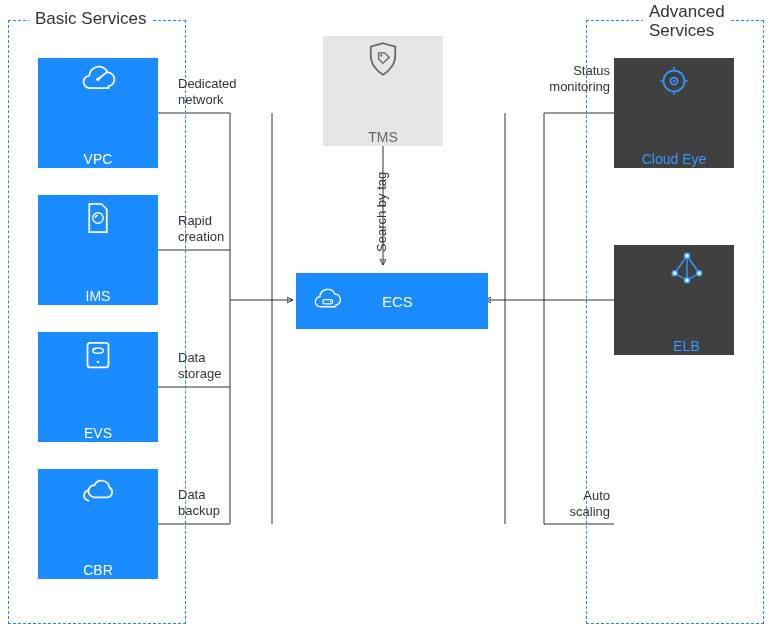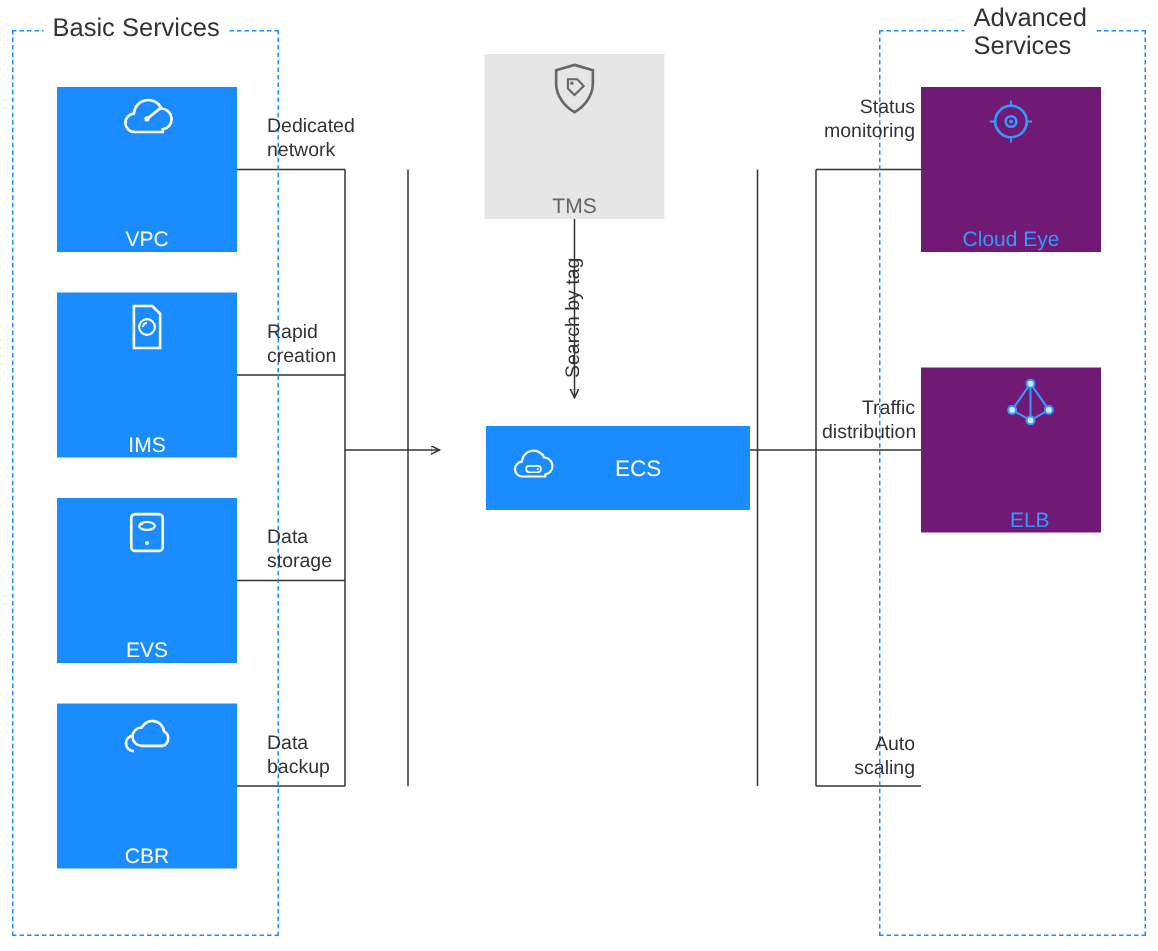--- a/index.html
+++ b/index.html
@@ -33,21 +33,21 @@
     width: 120px;
     height: 110px;
     display: flex;
     flex-direction: column;
     align-items: center;
     justify-content: center;
     box-sizing: border-box;
     gap: 41px;
   }
   .card-blue { background: #1a8cff; color: #fff; }
-  .card-light { background: #701a75; color: #3399ff; }
+  .card-light { background: #404040; color: #3399ff; }
   .card-gray { background: #e6e6e6; color: #666; }
   .card svg { width: 42px; height: 42px; margin-bottom: 8px; }
   .card-label { font-size: 14px; }
   .ecs {
     position: absolute;
     background: #1a8cff;
     color: #fff;
     display: flex;
     align-items: center;
     box-sizing: border-box;
@@ -161,21 +161,21 @@
   <div class="card card-gray" style="left:323px; top:36px;">
     <svg viewBox="0 0 48 48">
       <path d="M24 6l14 4v10c0 10-7 18-14 22-7-4-14-12-14-22V10z" fill="none" stroke="#666" stroke-width="2"></path>
       <path d="M19 17h7l5 5-7 7-5-5z" fill="none" stroke="#666" stroke-width="1.6"></path>
       <circle cx="22" cy="20" r="1.3" fill="#666"></circle>
     </svg>
     <div class="card-label">TMS</div>
   </div>
   <div class="vlabel" style="left:374px; top:252px;">Search by tag</div>
 
-  <div class="ecs" style="left:296px; top:284px; width:176px; height:56px;margin-left:28px;">
+  <div class="ecs" style="left:296px; top:273px; width:192px; height:56px;">
     <svg viewBox="0 0 48 48">
       <path d="M36 30a8 8 0 0 0-1-15.9A11 11 0 0 0 14 18a7 7 0 0 0 1 14h21z" fill="none" stroke="#fff" stroke-width="2"></path>
       <rect x="18" y="22" width="14" height="6" rx="3" fill="none" stroke="#fff" stroke-width="1.6"></rect>
       <circle cx="29" cy="25" r="1" fill="#fff"></circle>
     </svg>
     <div class="ecs-label">ECS</div>
   </div>
 
   <div class="card card-light" style="left:614px; top:58px;">
     <svg viewBox="0 0 48 48">
@@ -198,17 +198,16 @@
       <line x1="10" y1="30" x2="24" y2="38" stroke="#3399ff" stroke-width="1.6"></line>
       <line x1="38" y1="30" x2="24" y2="38" stroke="#3399ff" stroke-width="1.6"></line>
       <line x1="24" y1="10" x2="24" y2="38" stroke="#3399ff" stroke-width="1.6"></line>
       <circle cx="24" cy="10" r="3" fill="#d6e9ff" stroke="#3399ff" stroke-width="1.6"></circle>
       <circle cx="10" cy="30" r="3" fill="#d6e9ff" stroke="#3399ff" stroke-width="1.6"></circle>
       <circle cx="38" cy="30" r="3" fill="#d6e9ff" stroke="#3399ff" stroke-width="1.6"></circle>
       <circle cx="24" cy="38" r="3" fill="#d6e9ff" stroke="#3399ff" stroke-width="1.6"></circle>
     </svg>
     <div class="card-label">ELB</div>
   </div>
-  <div class="conn-label" style="left:548px; top:264px; text-align:right; width:62px;">Traffic<br>distribution</div>
 
   <div class="conn-label" style="left:548px; top:488px; text-align:right; width:62px;">Auto<br>scaling</div>
 
 </div>
 
 </body></html>

